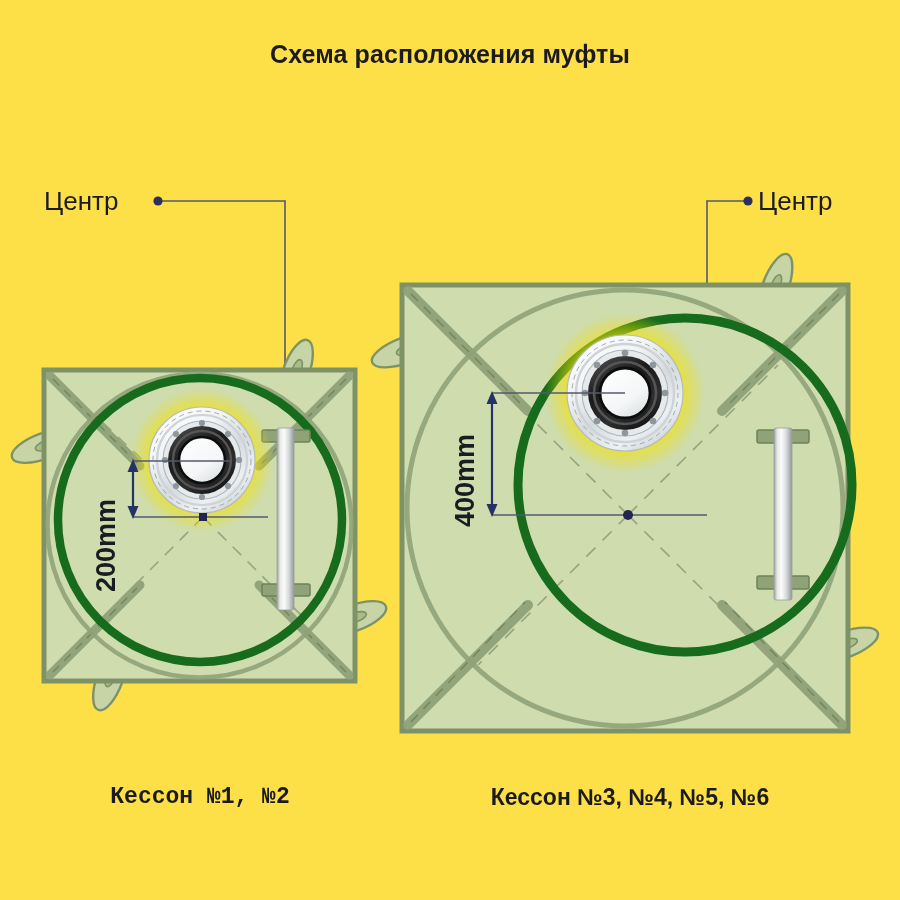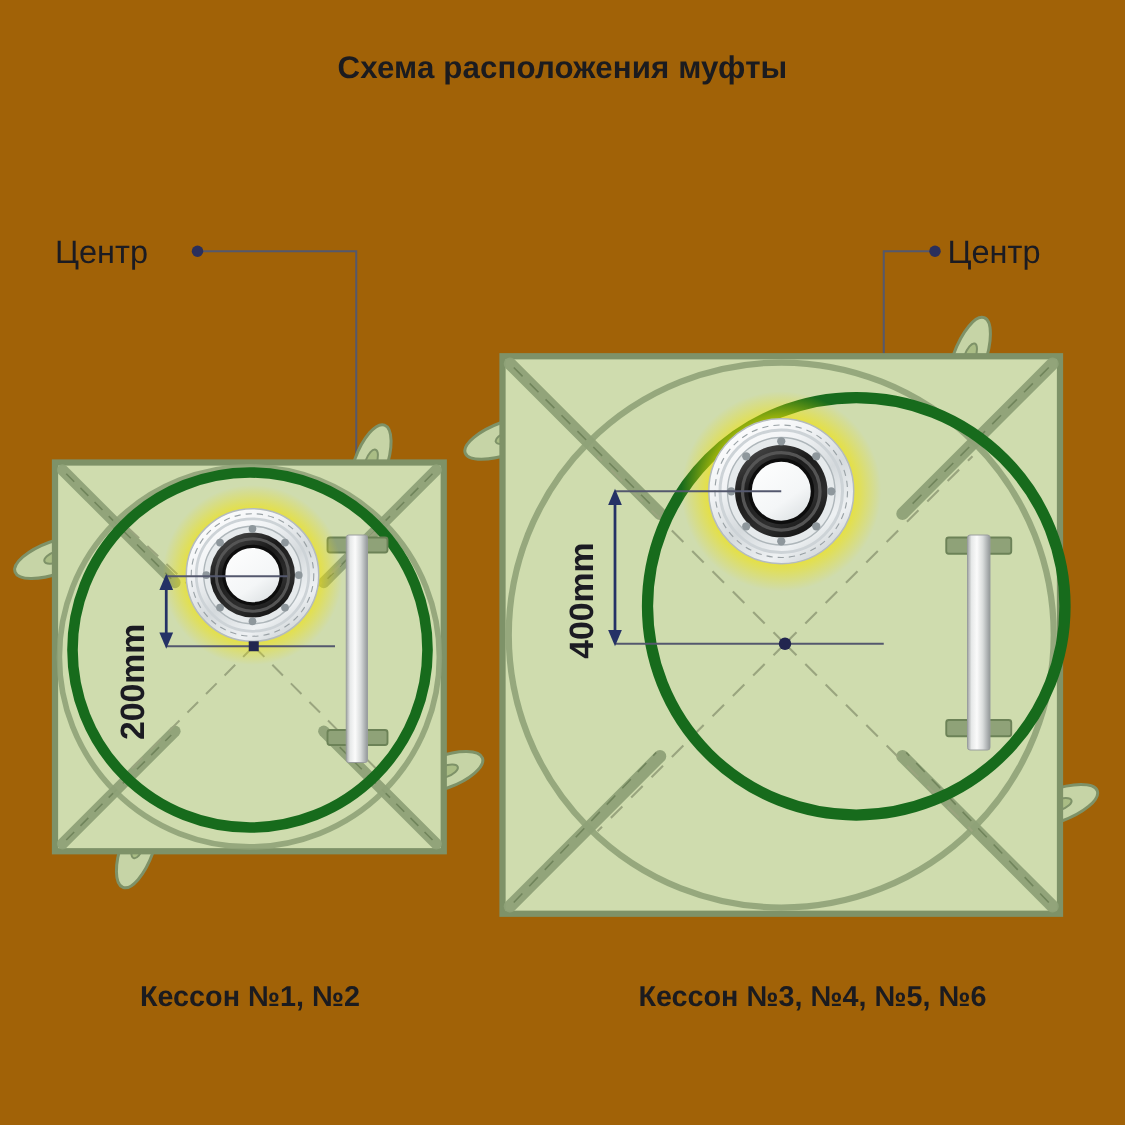--- a/index.html
+++ b/index.html
@@ -14,21 +14,21 @@
     overflow: hidden;
     font-family: "Liberation Sans", sans-serif;
     -webkit-font-smoothing: antialiased;
   }
 
   #stage {
     position: absolute;
     left: 0; top: 0;
     width: 900px;
     height: 900px;
-    background: #a16207;
+    background: #fde047;
   }
 
   .page-title {
     position: absolute;
     left: 0;
     top: 40px;
     width: 900px;
     text-align: center;
     font-size: 25px;
     font-weight: bold;
@@ -48,22 +48,22 @@
   .center-label.right-one { left: 758px; top: 186px; }
 
   .caption {
     position: absolute;
     font-size: 23px;
     font-weight: bold;
     color: #1b1b1f;
     white-space: nowrap;
     text-align: center;
   }
-  .caption.cap-left  { left: 0px;   top: 784px; width: 400px; }
-  .caption.cap-right { left: 420px; top: 784px; width: 460px; }
+  .caption.cap-left  { left: 0px;   top: 784px; width: 400px; font-family: Liberation Mono, monospace; }
+  .caption.cap-right { left: 400px; top: 784px; width: 460px; }
 
   svg.diagram {
     position: absolute;
     left: 0; top: 0;
     width: 900px;
     height: 900px;
     overflow: visible;
   }
 
   .dim-text {

